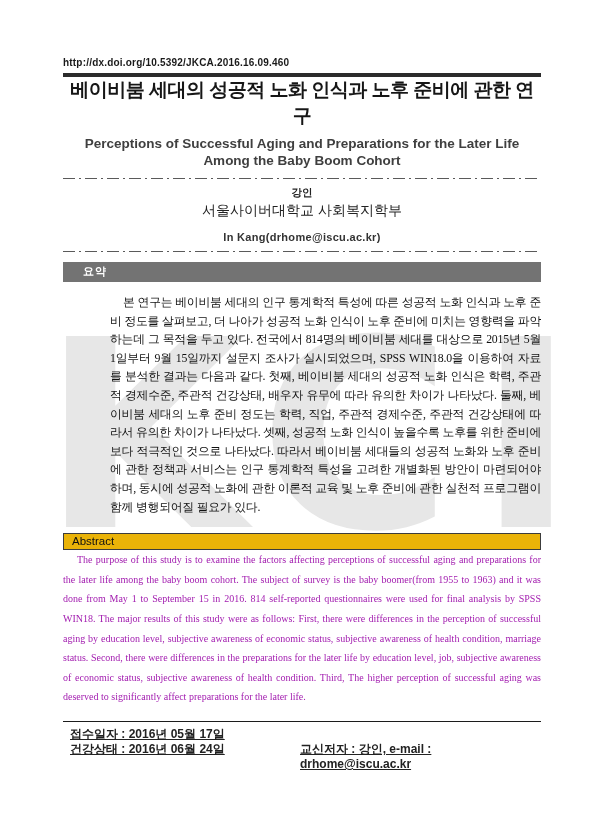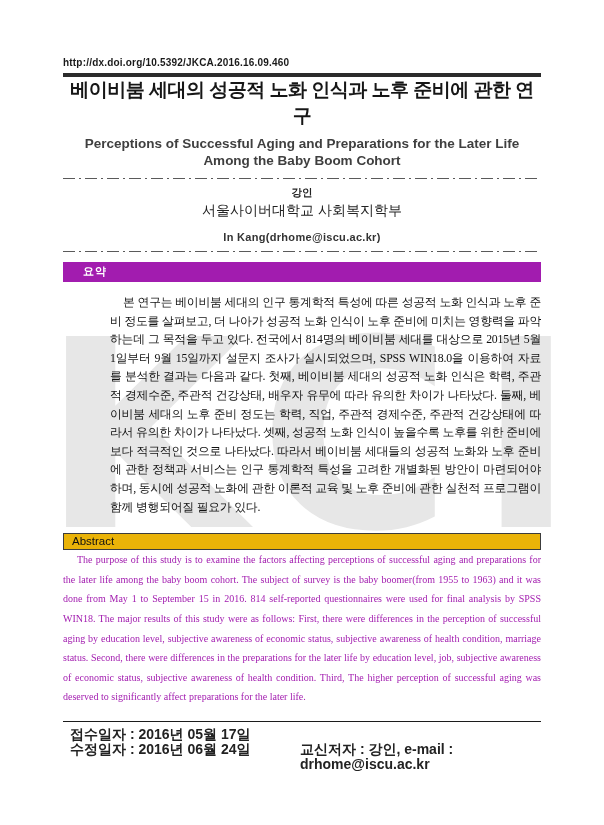--- a/index.html
+++ b/index.html
@@ -72,21 +72,21 @@
       #5a5a5a 0 12px, transparent 12px 16px,
       #5a5a5a 16px 18px, transparent 18px 22px);
   }
   .authors { text-align: center; margin-top: 7px; }
   .author-name { font-size: 10.5px; font-weight: bold; color: #222; text-align: center; }
   .author-affil { font-size: 14px; color: #222; margin-top: 2px; }
   .author-email { font-size: 11px; font-weight: bold; color: #333; margin-top: 11px; letter-spacing: 0.3px; text-align: center; }
   .dashdot2 { margin-top: 8px; }
   .summary-bar {
     margin-top: 10px;
-    background: #a21caf;
+    background: #737373;
     color: #ffffff;
     font-size: 11px;
     font-weight: bold;
     padding: 2px 0 3px 20px;
     letter-spacing: 1px;
   }
   .summary-body {
     margin-top: 11px;
     font-family: "Liberation Serif", "DejaVu Serif", serif;
     font-size: 11.8px;
@@ -128,24 +128,25 @@
     left: 63px;
     top: 721px;
     width: 478px;
     z-index: 1;
     border-top: 1.5px solid #1c1c1c;
     padding-top: 5px;
   }
   .footer-row {
     display: grid;
     grid-template-columns: 237px 1fr;
-    font-size: 14px;
+    font-size: 12px;
     font-weight: bold;
     color: #222;
     line-height: 15px;
+    text-decoration: underline;
   }
   .footer-cell-left { padding-left: 7px; }
 </style>
 </head>
 <body>
 
 <div class="page">
 
   <div class="watermark">KCI</div>
 
@@ -182,18 +183,18 @@
     <p class="abstract-body">The purpose of this study is to examine the factors affecting perceptions of successful aging and preparations for the later life among the baby boom cohort. The subject of survey is the baby boomer(from 1955 to 1963) and it was done from May 1 to September 15 in 2016. 814 self-reported questionnaires were used for final analysis by SPSS WIN18. The major results of this study were as follows: First, there were differences in the perception of successful aging by education level, subjective awareness of economic status, subjective awareness of health condition, marriage status. Second, there were differences in the preparations for the later life by education level, job, subjective awareness of economic status, subjective awareness of health condition. Third, The higher perception of successful aging was deserved to significantly affect preparations for the later life.</p>
 
 
   </div>
 
   <div class="footer">
     <div class="footer-row">
       <div class="footer-cell-left">접수일자 : 2016년 05월 17일</div>
     </div>
     <div class="footer-row">
-      <div class="footer-cell-left">수정일자 : 2016년 06월 24일</div>
+      <div class="footer-cell-left">건강상태 : 2016년 06월 24일</div>
       <div>교신저자 : 강인, e-mail : drhome@iscu.ac.kr</div>
     </div>
   </div>
 
 </div>
 
 </body></html>

